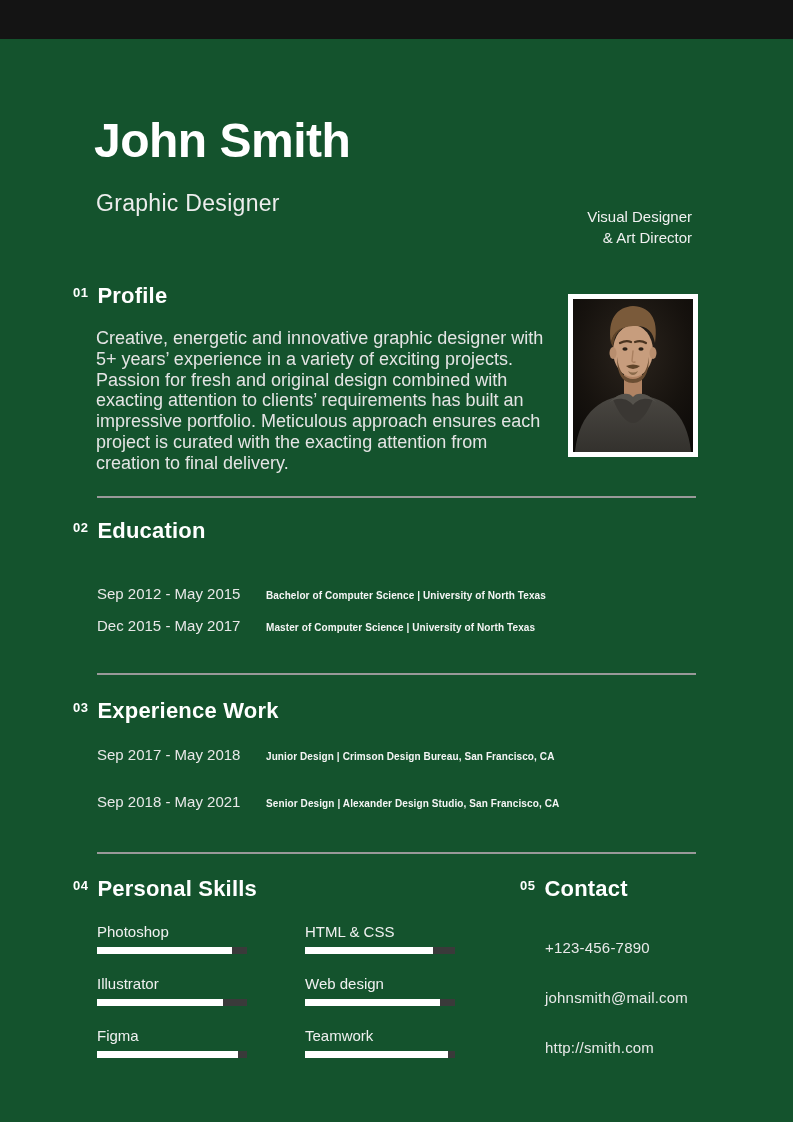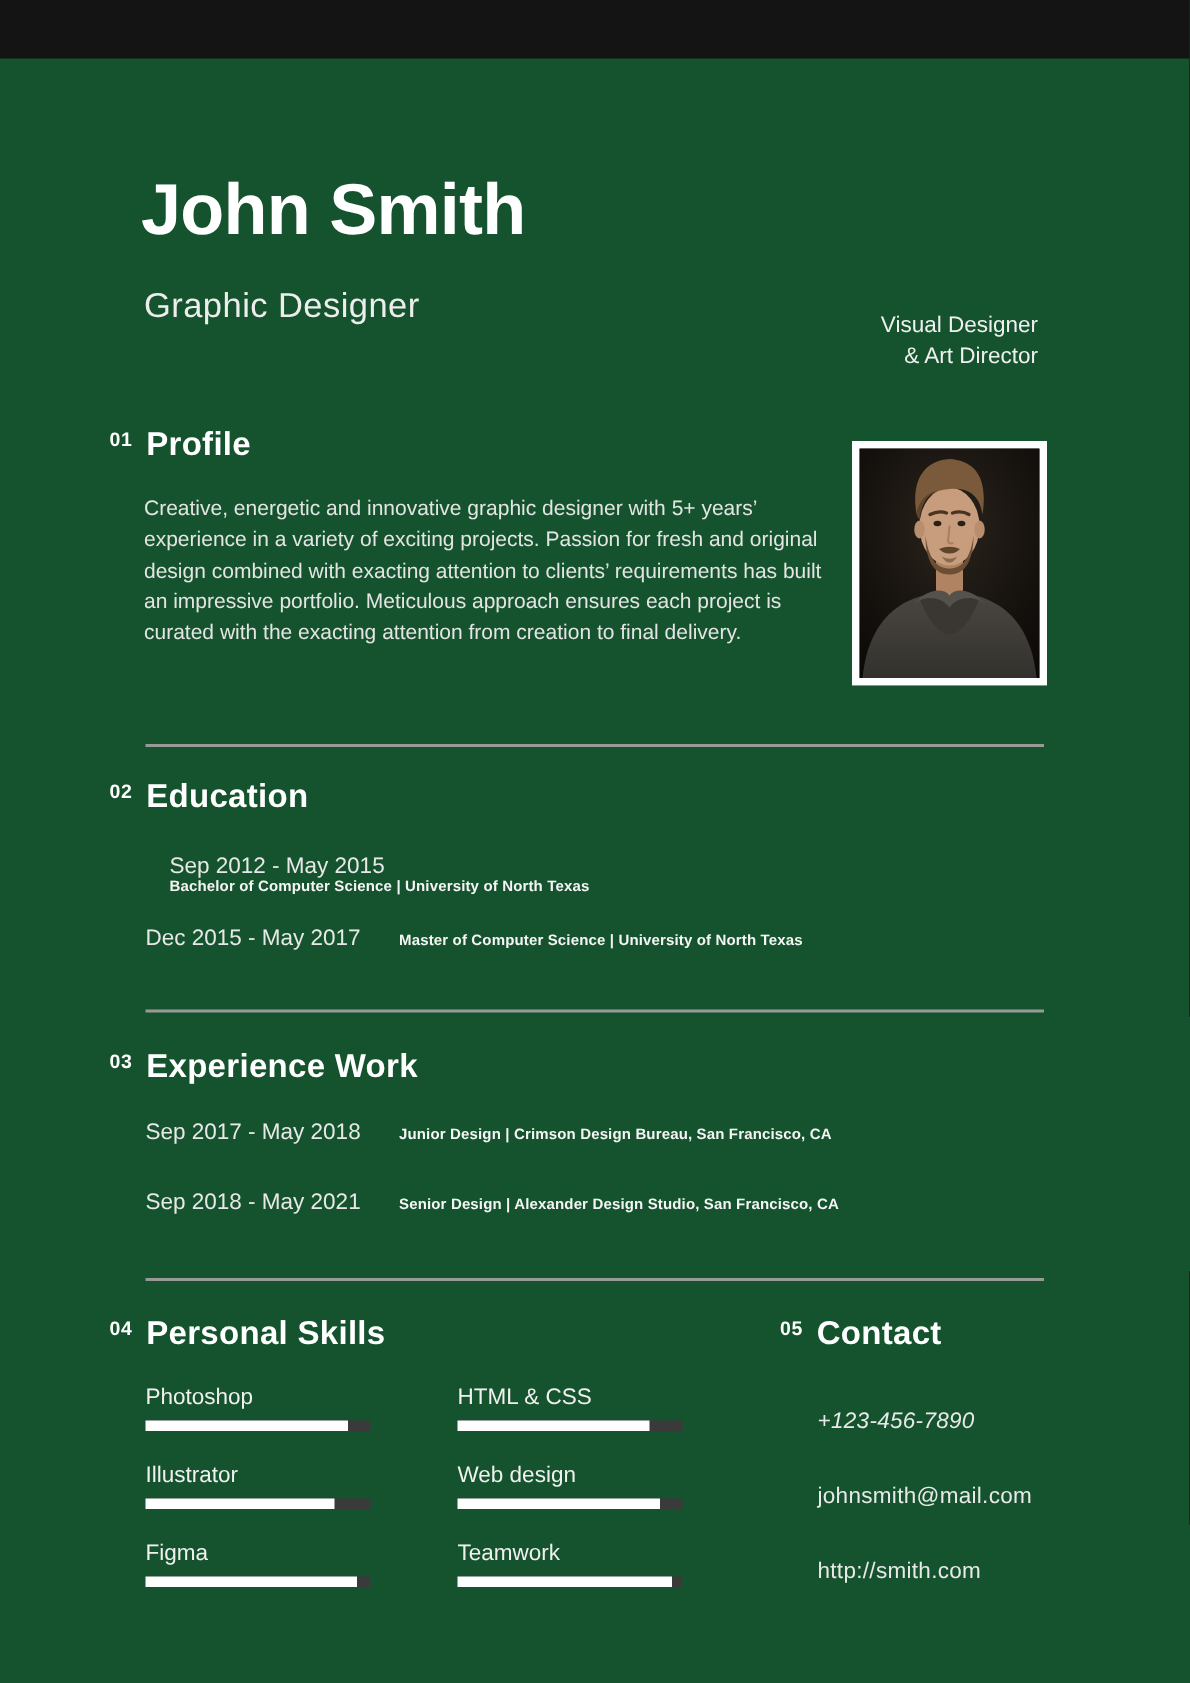--- a/index.html
+++ b/index.html
@@ -27,21 +27,21 @@
     text-align:right;font-size:15px;line-height:21px;
     font-weight:500;color:#f0f0f0;
   }
   
   .sec-head{position:absolute;display:flex;align-items:flex-start;}
   .sec-num{font-size:13px;font-weight:600;color:#ffffff;padding-top:1px;letter-spacing:0.5px;}
   .sec-title{font-size:22px;font-weight:800;color:#ffffff;margin-left:9px;line-height:1.1;letter-spacing:0.2px;}
   
   .profile-text{
     position:absolute;left:96px;top:289px;width:452px;
-    font-size:14px;line-height:20.8px;color:#e4e4e4;
+    font-size:18px;line-height:20.8px;color:#e4e4e4;
   }
   .photo-frame{
     position:absolute;left:568px;top:255px;
     width:120px;height:153px;
     border:5px solid #ffffff;
     background:#0e0c0a;
   }
   .photo-frame svg{display:block;}
   
   .divider{
@@ -135,21 +135,21 @@
       <path d="M36,104 C44,94 56,92 60,98 C64,92 76,94 84,104 C78,98 66,98 60,106 C54,98 42,98 36,104 Z" fill="#55524c"></path>
     </svg>
   </div>
 
   <div class="divider" style="top:457px;"></div>
 
   <div class="sec-head" style="left:73px;top:480px;">
     <span class="sec-num">02</span>
     <span class="sec-title">Education</span>
   </div>
-  <div class="t-row" style="top:530px;flex-direction:column;">
+  <div class="t-row" style="top:546px;">
     <span class="t-date">Sep 2012 - May 2015</span>
     <span class="t-detail">Bachelor of Computer Science | University of North Texas</span>
   </div>
   <div class="t-row" style="top:578px;">
     <span class="t-date">Dec 2015 - May 2017</span>
     <span class="t-detail">Master of Computer Science | University of North Texas</span>
   </div>
 
   <div class="divider" style="top:634px;"></div>
 
@@ -208,17 +208,17 @@
     <span class="skill-label">Teamwork</span>
     <div class="skill-track">
       <div class="skill-fill" style="width: 95%;"></div>
     </div>
   </div>
 
   <div class="sec-head" style="left:520px;top:838px;">
     <span class="sec-num">05</span>
     <span class="sec-title">Contact</span>
   </div>
-  <div class="contact-item" style="top:900px;font-style:italic;">+123-456-7890</div>
+  <div class="contact-item" style="top:900px;">+123-456-7890</div>
   <div class="contact-item" style="top:950px;">johnsmith@mail.com</div>
   <div class="contact-item" style="top:1000px;">http://smith.com</div>
 
 </div>
 
 </body></html>

